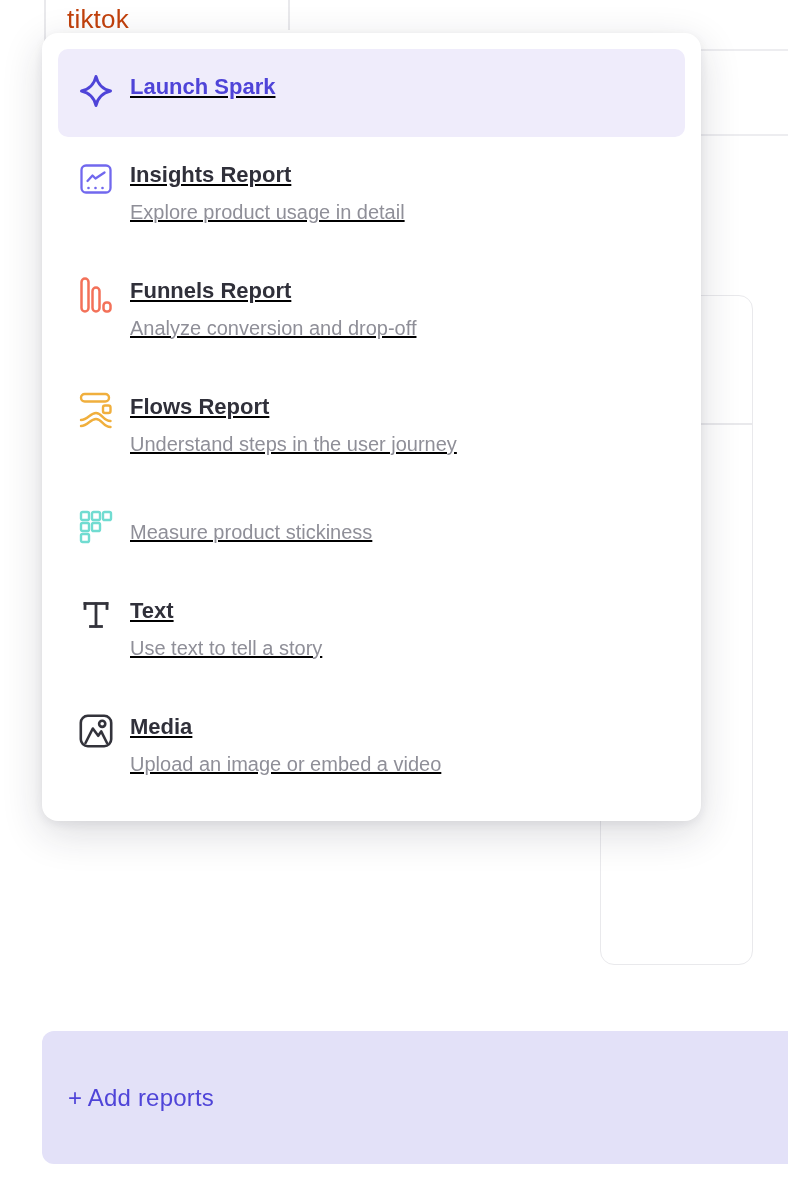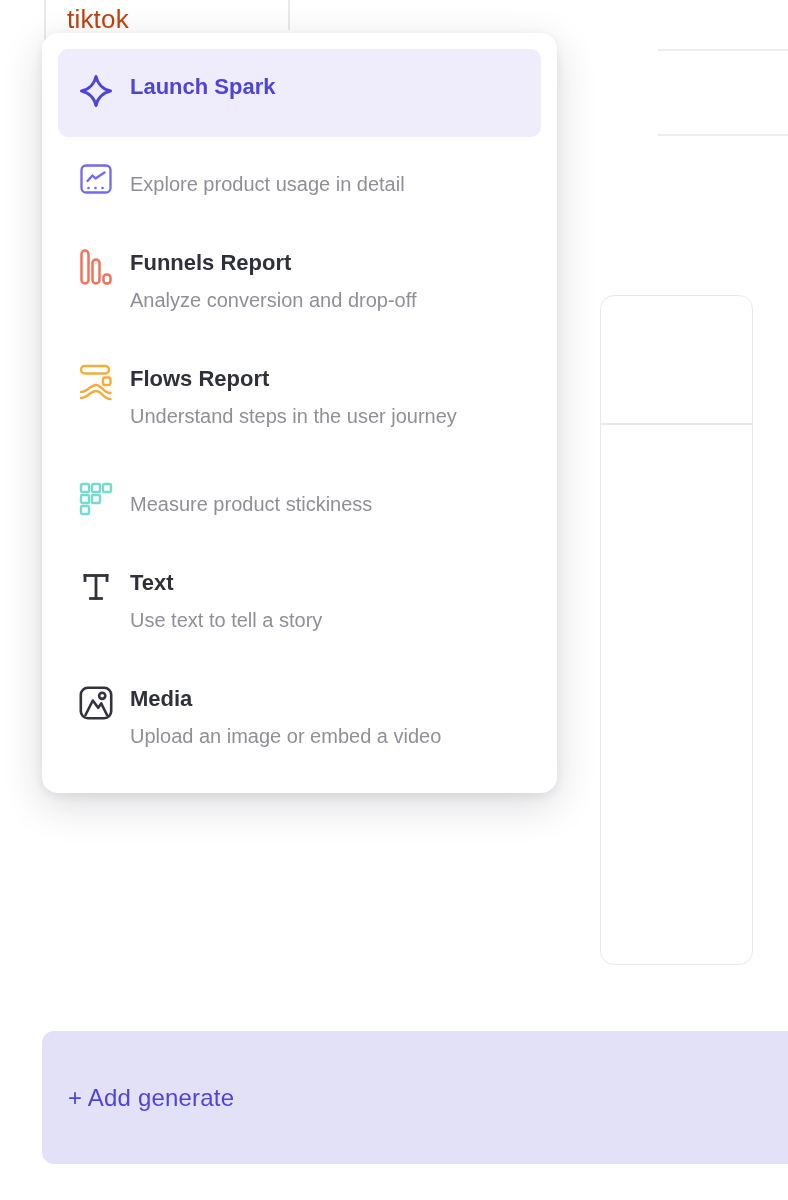--- a/index.html
+++ b/index.html
@@ -24,24 +24,25 @@
   .bg-card{
     position:absolute;left:600px;top:295px;width:153px;height:670px;
     border:1.5px solid #e9e9ec;border-radius:14px;background:#fff;
     box-sizing:border-box;
   }
   .bg-card .bg-card-divider{
     position:absolute;left:0;right:0;top:127px;height:1.5px;background:#e9e9ec;
   }
   
   .menu{
-    position:absolute;left:42px;top:33px;width:515px;z-index:5;
+    position:absolute;left:42px;top:33px;width:659px;z-index:5;
     background:#ffffff;border-radius:16px;box-sizing:border-box;
     padding:16px;
     box-shadow:0 12px 40px rgba(28,28,50,.16), 0 3px 10px rgba(28,28,50,.07);
+    text-decoration:underline;
   }
   .menu-item{
     display:flex;align-items:flex-start;gap:14px;
     padding:24px 18px 26px 18px;border-radius:10px;cursor:pointer;
     box-sizing:border-box;
   }
   .menu-item.highlight{background:#efecfb;}
   .icon-box{
     width:40px;height:40px;flex:0 0 40px;
     display:flex;align-items:center;justify-content:center;margin-top:-2px;
@@ -97,20 +98,21 @@
     <div class="icon-box" style="color: rgb(113, 104, 238);">
       <svg width="34" height="32" viewBox="0 0 34 32" fill="none" stroke="currentColor" stroke-width="2.3" stroke-linecap="round" stroke-linejoin="round">
         <rect x="2.5" y="2.5" width="29" height="27" rx="4.5"></rect>
         <polyline points="8.5,18 13.5,12.5 16.5,15.5 25.5,9.5"></polyline>
         <circle cx="9.5" cy="25" r="1.3" fill="currentColor" stroke="none"></circle>
         <circle cx="16.5" cy="25" r="1.3" fill="currentColor" stroke="none"></circle>
         <circle cx="23.5" cy="25" r="1.3" fill="currentColor" stroke="none"></circle>
       </svg>
     </div>
     <div class="mi-text">
+      <div class="mi-title">Insights Report</div>
       <div class="mi-desc">Explore product usage in detail</div>
     </div>
   </div>
 
   <div class="menu-item">
     <div class="icon-box" style="color: rgb(243, 113, 89);">
       <svg width="32" height="36" viewBox="0 0 32 36" fill="none" stroke="currentColor" stroke-width="2.5" stroke-linejoin="round">
         <rect x="1.5" y="1.5" width="7" height="33" rx="3.5"></rect>
         <rect x="12.5" y="10.5" width="7" height="24" rx="3.5"></rect>
         <rect x="23.5" y="25.5" width="7" height="9" rx="3"></rect>
@@ -179,14 +181,14 @@
     </div>
     <div class="mi-text">
       <div class="mi-title">Media</div>
       <div class="mi-desc">Upload an image or embed a video</div>
     </div>
   </div>
 
 </div>
 
 <div class="add-bar">
-  <span class="add-bar-label">+ Add generate</span>
+  <span class="add-bar-label">+ Add reports</span>
 </div>
 
 </body></html>

